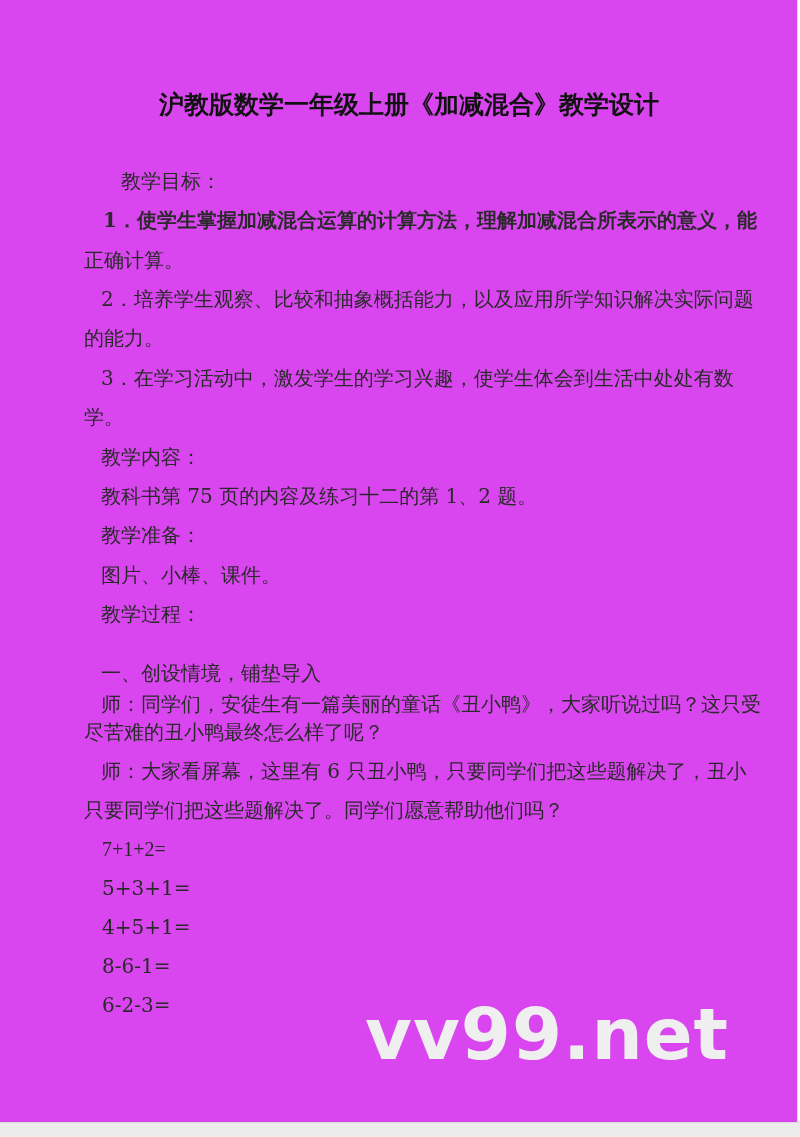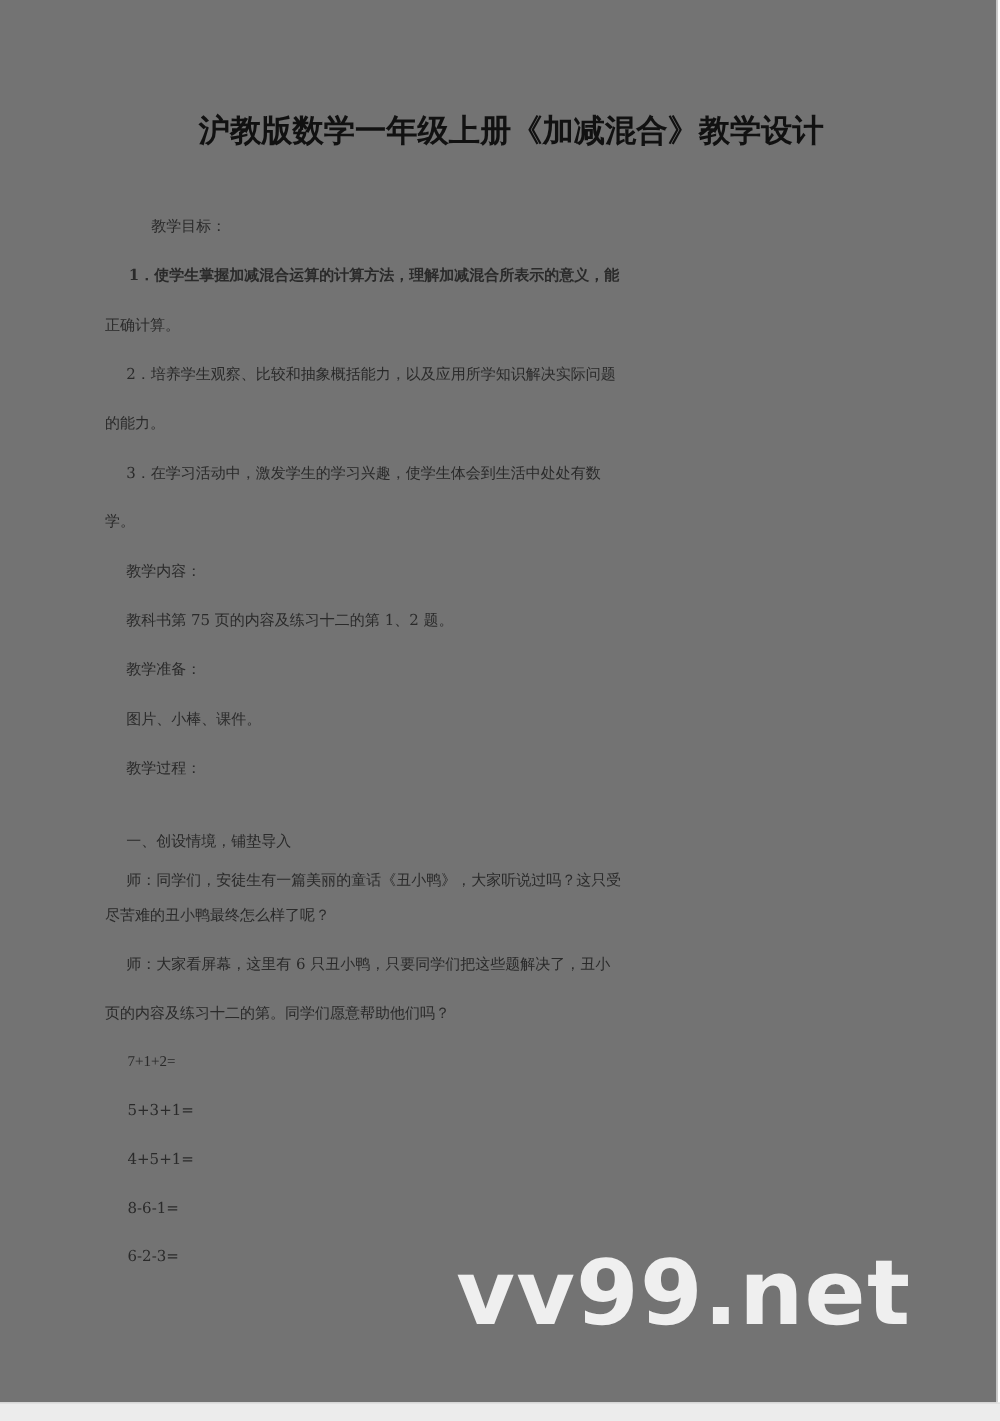--- a/index.html
+++ b/index.html
@@ -5,38 +5,38 @@
     html, body { margin: 0; padding: 0; }
     body {
       width: 800px; height: 1137px; overflow: hidden;
       background: #fdfdfd;
       font-family: "DejaVu Serif", "Liberation Serif", serif;
       color: #222;
       position: relative;
     }
     .page {
       position: absolute; left: 0; top: 0; width: 797px; height: 1122px;
-      background: #737373;
+      background: #d946ef;
       border-right: 1px solid #e2e2e2;
     }
     .bottom-band {
       position: absolute; left: 0; top: 1122px; width: 800px; height: 15px;
       background: #ececec;
       border-top: 1px solid #dcdcdc;
     }
     .title {
       position: absolute; left: 0; width: 800px; top: 88px;
       text-align: center;
       font-family: "DejaVu Sans", "Liberation Sans", sans-serif;
       font-weight: bold; font-size: 25px; letter-spacing: 0px;
       color: #111;
       padding-left: 18px; box-sizing: border-box;
     }
     .line {
-      position: absolute; font-size: 12px; line-height: 22px; white-space: nowrap;
+      position: absolute; font-size: 20px; line-height: 22px; white-space: nowrap;
       color: #2a2a2a;
     }
     .watermark {
       position: absolute; left: 365px; top: 992px;
       font-family: "DejaVu Sans", "Liberation Sans", sans-serif;
       font-weight: bold; font-size: 72px; color: #efefef; letter-spacing: 1px;
     }
   </style>
 </head>
 <body>
@@ -53,21 +53,21 @@
       <div class="line" style="left: 84px; top: 406px;">学。</div>
       <div class="line" style="left: 101px; top: 446px;">教学内容：</div>
       <div class="line" style="left: 101px; top: 485px;">教科书第 75 页的内容及练习十二的第 1、2 题。</div>
       <div class="line" style="left: 101px; top: 524px;">教学准备：</div>
       <div class="line" style="left: 101px; top: 564px;">图片、小棒、课件。</div>
       <div class="line" style="left: 101px; top: 603px;">教学过程：</div>
       <div class="line" style="left: 101px; top: 642px; margin-top: 20px;">一、创设情境，铺垫导入</div>
       <div class="line" style="left: 101px; top: 651px; margin-top: 42px;">师：同学们，安徒生有一篇美丽的童话《丑小鸭》，大家听说过吗？这只受</div>
       <div class="line" style="left: 84px; top: 721px;">尽苦难的丑小鸭最终怎么样了呢？</div>
       <div class="line" style="left: 101px; top: 760px;">师：大家看屏幕，这里有 6 只丑小鸭，只要同学们把这些题解决了，丑小</div>
-      <div class="line" style="left: 84px; top: 799px;">页的内容及练习十二的第。同学们愿意帮助他们吗？</div>
+      <div class="line" style="left: 84px; top: 799px;">只要同学们把这些题解决了。同学们愿意帮助他们吗？</div>
     </div>
   <div id="eqs">
       <div class="line" style="left: 102px; top: 838px; font-family: Liberation Serif, serif;">7+1+2=</div>
       <div class="line" style="left: 102px; top: 877px;">5+3+1=</div>
       <div class="line" style="left: 102px; top: 916px;">4+5+1=</div>
       <div class="line" style="left: 102px; top: 955px; text-align: center;">8-6-1=</div>
       <div class="line" style="left: 102px; top: 994px;">6-2-3=</div>
     </div>
   <div class="watermark">vv99.net</div>
 </div>

